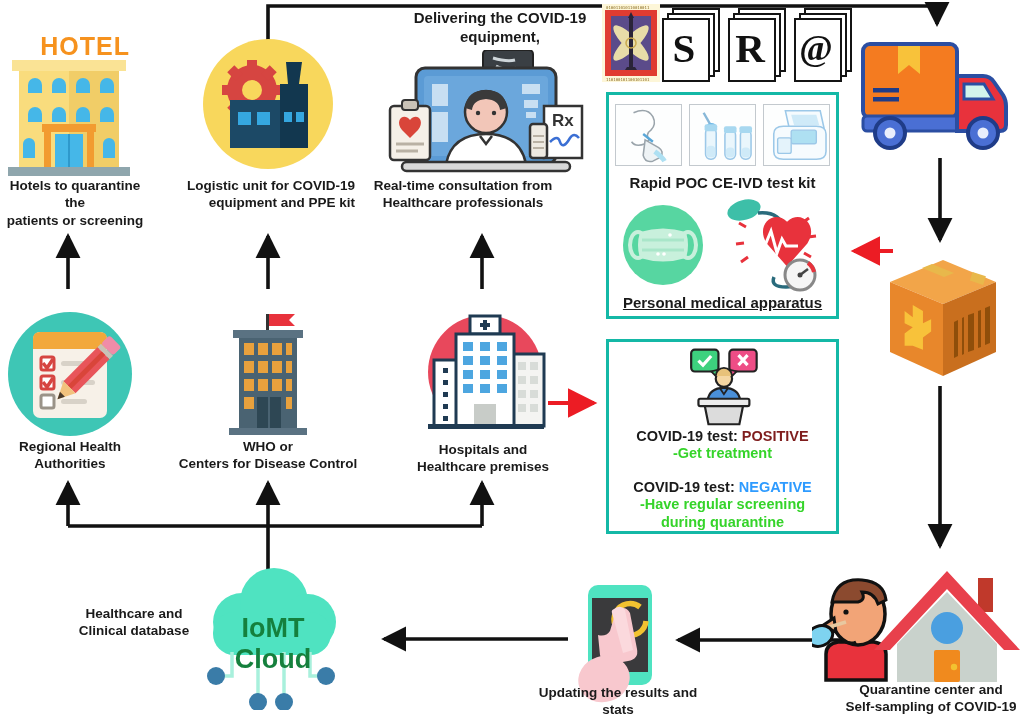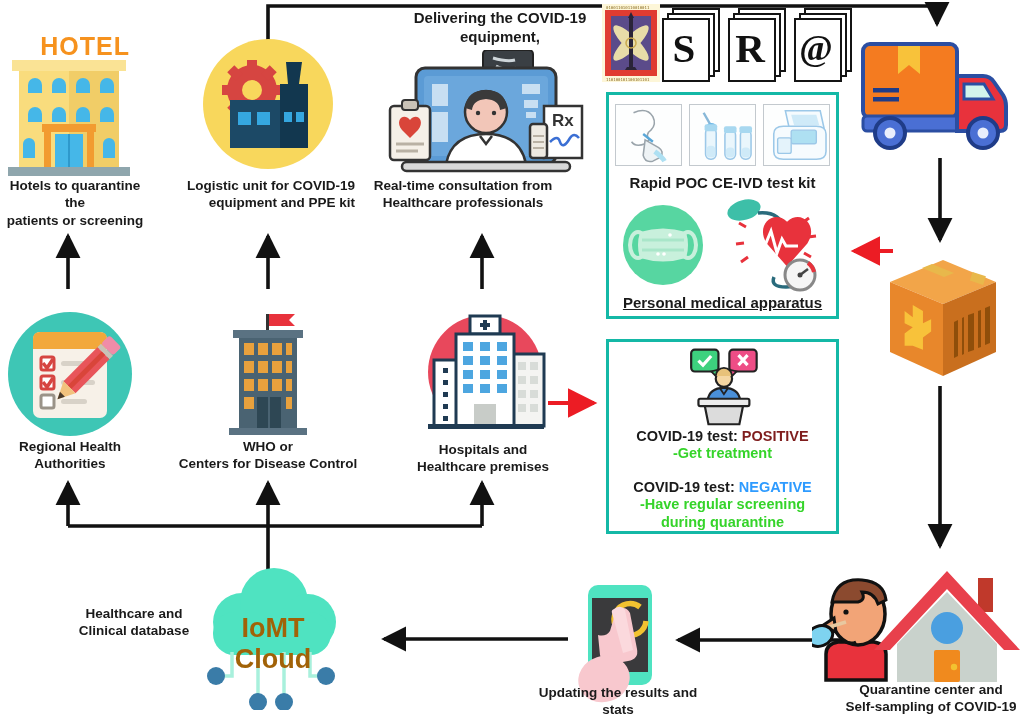--- a/index.html
+++ b/index.html
@@ -12,21 +12,21 @@
          display:flex;flex-direction:column;align-items:center;}
   .box-caption{font-weight:bold;font-size:15px;text-align:center;color:#1a1a1a;}
   .thumb{border:1px solid #c3c9ce;background:#fdfefe;box-sizing:border-box;}
   .paper-stack{position:relative;width:58px;height:76px;}
   .paper-card{position:absolute;background:#fff;border:2px solid #141414;width:44px;height:60px;}
   .paper-letter{position:absolute;width:44px;height:60px;display:flex;align-items:center;justify-content:center;
                 font-family:"Liberation Serif",serif;font-weight:bold;font-size:41px;color:#111;}
   .res-line{font-weight:bold;font-size:14.5px;text-align:center;line-height:1.2;}
   .res-green{color:#35d42a;white-space:pre-line;}
   .hotel-sign{font-weight:bold;font-size:25px;letter-spacing:1px;color:#f6921e;text-align:right;}
-  .cloud-label{font-weight:bold;font-size:27px;color:#a16207;text-align:center;}
+  .cloud-label{font-weight:bold;font-size:27px;color:#15803d;text-align:center;}
 </style>
 </head>
 <body>
 
 <div id="stage">
 
   <svg class="abs" style="left:0;top:0" width="1024" height="714" viewBox="0 0 1024 714">
     <defs>
       <marker id="ab" markerWidth="9" markerHeight="9" refX="6.2" refY="3.5" orient="auto">
         <path d="M0,0 L7,3.5 L0,7 Z" fill="#111"></path>

